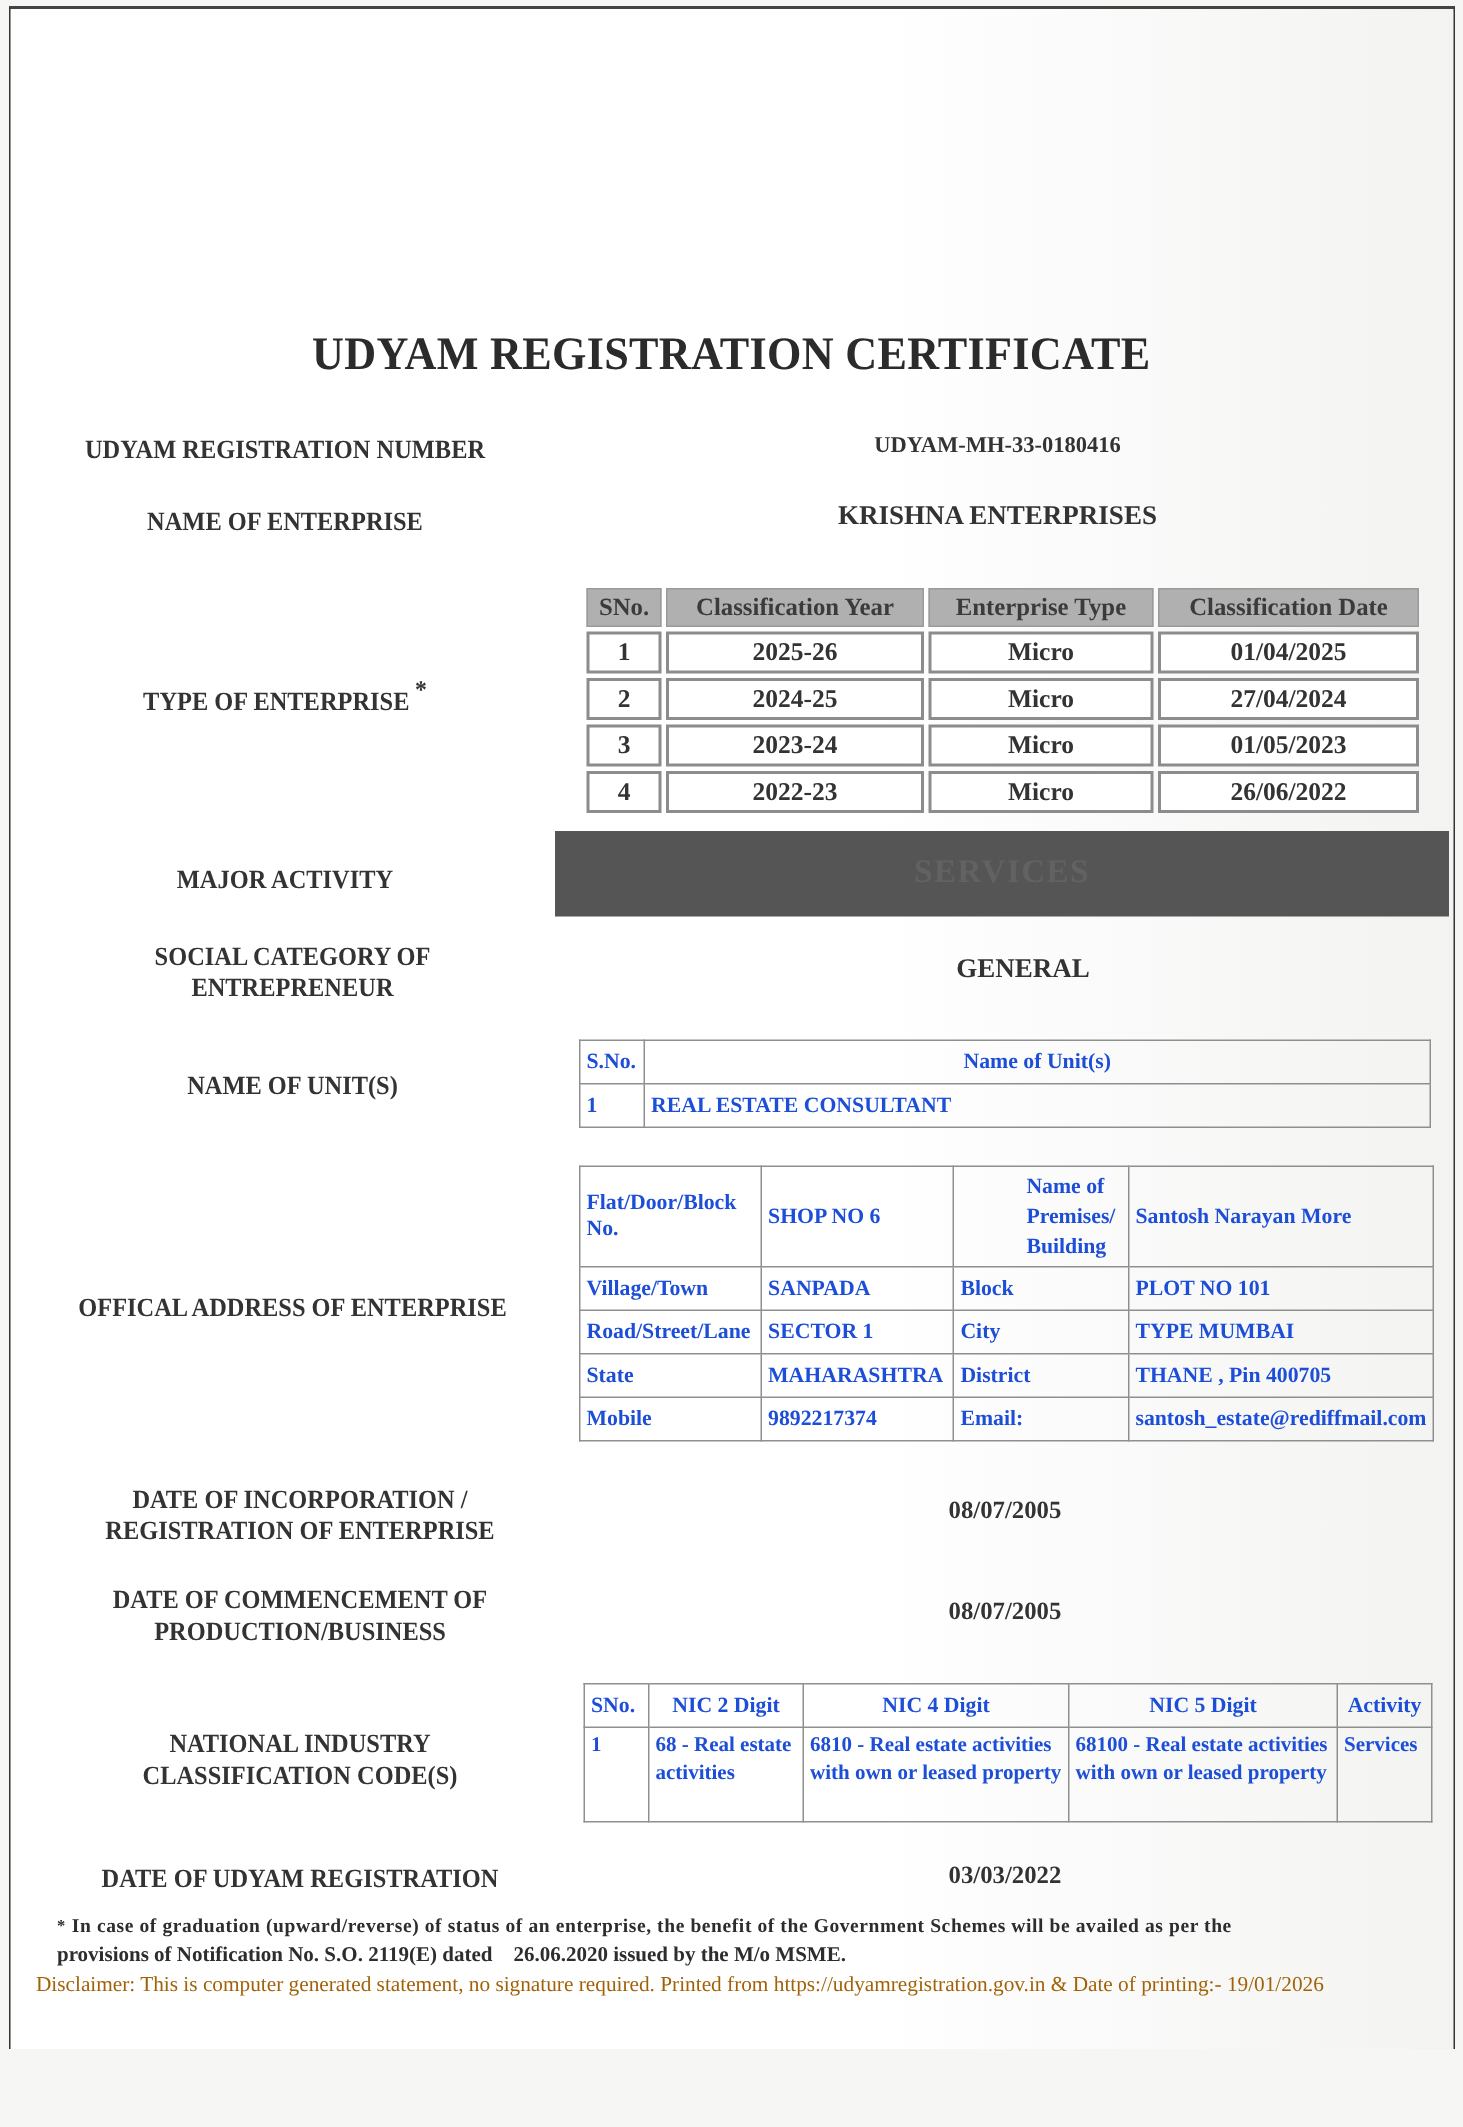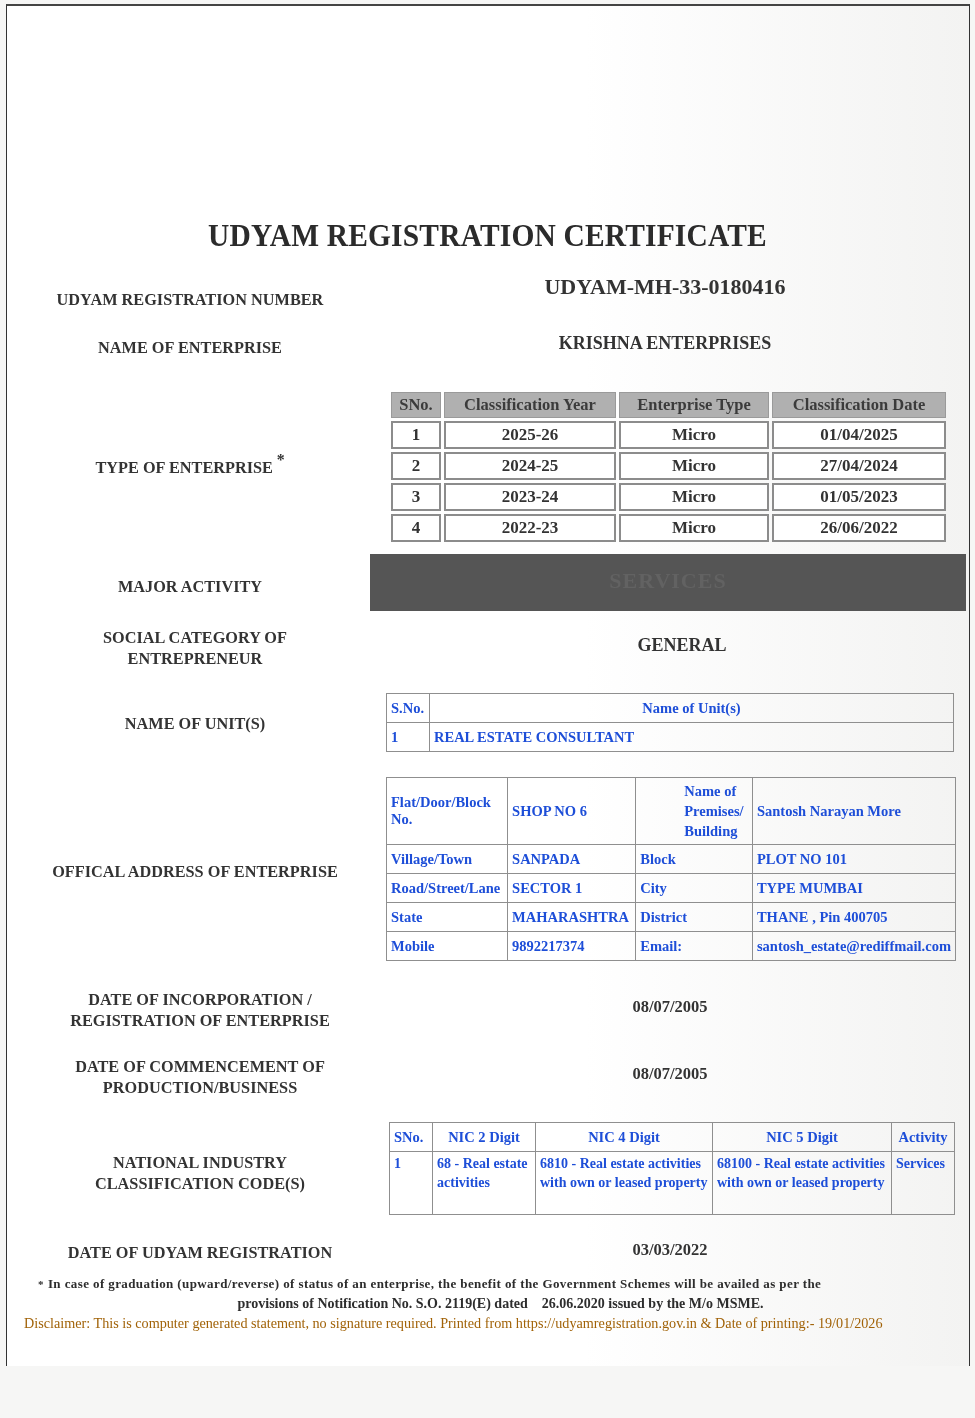--- a/index.html
+++ b/index.html
@@ -72,21 +72,21 @@
   .asterisk { font-size:17px; vertical-align:top; position:relative; top:-8px; margin-left:4px; }
 </style>
 </head>
 <body>
 
 <div class="page-frame"></div>
 
 <div class="abs title">UDYAM REGISTRATION CERTIFICATE</div>
 
 <div class="abs label" style="left:30px;width:320px;top:289px;">UDYAM REGISTRATION NUMBER</div>
-<div class="abs value" style="left:500px;width:330px;top:274px;font-size:22px;">UDYAM-MH-33-0180416</div>
+<div class="abs value" style="left:500px;width:330px;top:289px;font-size:15px;">UDYAM-MH-33-0180416</div>
 
 <div class="abs label" style="left:30px;width:320px;top:337px;">NAME OF ENTERPRISE</div>
 <div class="abs value" style="left:500px;width:330px;top:333px;">KRISHNA ENTERPRISES</div>
 
 <div class="abs label" style="left:30px;width:320px;top:457px;">
   <span>TYPE OF ENTERPRISE</span><span class="asterisk">*</span>
 </div>
 <table class="abs cls-table">
   <thead>
     <tr>
@@ -218,16 +218,16 @@
     <td>Services</td>
   </tr>
 </tbody>
   </table>
 
 <div class="abs label" style="left:30px;width:340px;top:1242px;">DATE OF UDYAM REGISTRATION</div>
 <div class="abs value" style="left:500px;width:340px;top:1240px;font-size:16.5px;">03/03/2022</div>
 
 <div class="abs note1">
   <div><span class="sup">*</span><span>In case of graduation (upward/reverse) of status of an enterprise, the benefit of the Government Schemes will be availed as per the</span></div>
-  <div class="note2" style="white-space:pre;text-align:center;">provisions of Notification No. S.O. 2119(E) dated    26.06.2020 issued by the M/o MSME.</div>
+  <div class="note2" style="white-space:pre;">provisions of Notification No. S.O. 2119(E) dated    26.06.2020 issued by the M/o MSME.</div>
 </div>
 
 <div class="abs disclaimer">Disclaimer: This is computer generated statement, no signature required. Printed from https://udyamregistration.gov.in &amp; Date of printing:- 19/01/2026</div>
 
 </body></html>

